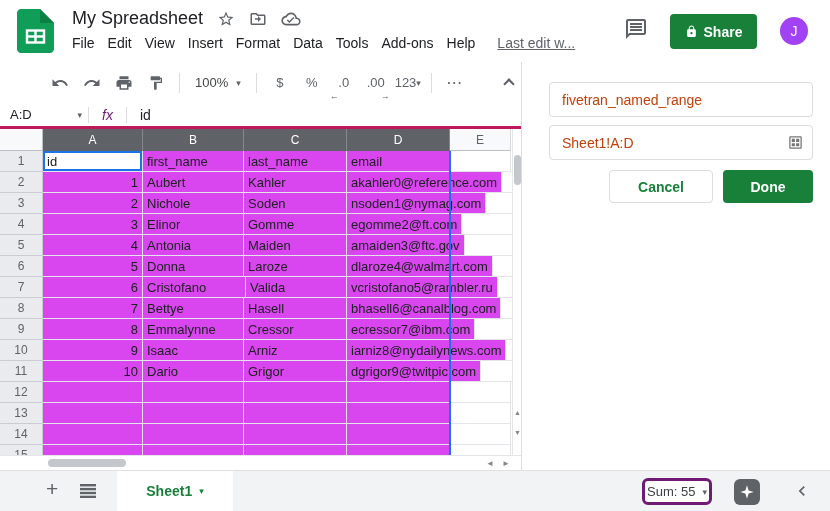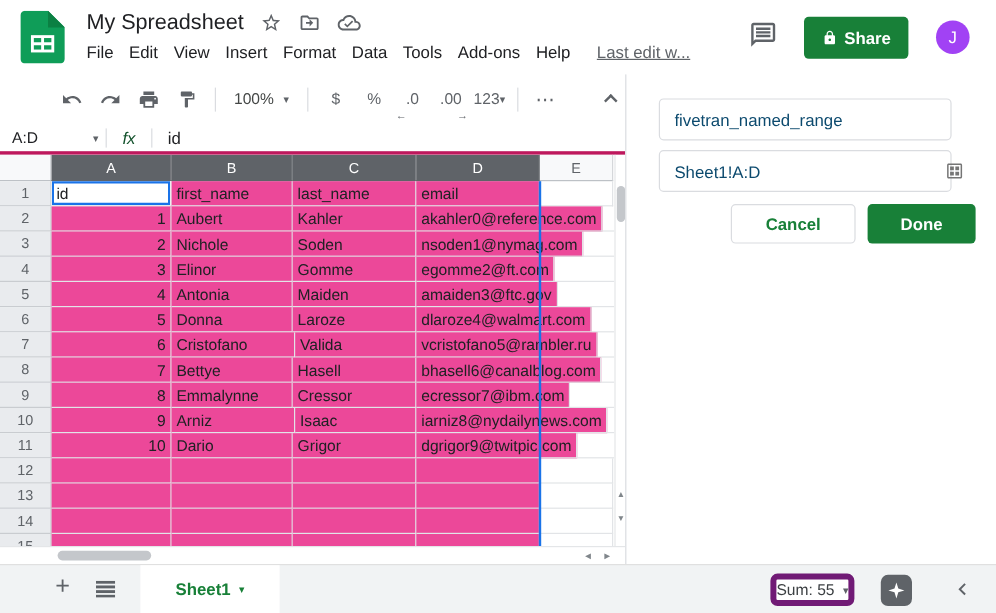--- a/index.html
+++ b/index.html
@@ -30,67 +30,67 @@
   .dec .arr { position:absolute; bottom:-4px; font-size:9px; line-height:9px; }
   .dec .arr.l { left:2px; } .dec .arr.r { right:2px; }
   .tb-collapse { position:absolute; left:505px; top:77px; width:12px; height:12px; cursor:pointer; }
   .chev-up { display:block; width:8px; height:8px; border-left:2px solid #5f6368; border-top:2px solid #5f6368; transform:rotate(45deg); margin-top:3px; }
 
   
   .formula-bar { position:absolute; left:0; top:103px; width:521px; height:26px; background:#fff; border-bottom:3px solid #be185d; display:flex; align-items:center; }
   .name-box { width:88px; padding-left:10px; font-size:13px; color:#202124; display:flex; align-items:center; justify-content:space-between; cursor:pointer; }
   .name-box .dd-arrow { margin-right:6px; }
   .fb-sep { width:1px; height:16px; background:#dadce0; }
-  .fx { font-style:italic; color:#14532d; font-size:14px; margin:0 13px; }
+  .fx { font-style:italic; color:#701a75; font-size:14px; margin:0 13px; }
   .fb-content { margin-left:13px; font-size:14px; color:#202124; flex:1; cursor:text; }
 
   
   .grid { position:absolute; left:0; top:129px; width:512px; height:326px; overflow:hidden; background:#fff; }
   .g-row { display:flex; height:21px; }
   .g-row.g-head { height:22px; }
   .g-corner { width:43px; flex:0 0 43px; background:#f8f9fa; border-right:1px solid #bdc1c6; border-bottom:1px solid #bdc1c6; cursor:pointer; }
   .g-colhead { background:#5f6368; color:#fff; font-size:12px; display:flex; align-items:center; justify-content:center; border-right:1px solid #85888c; border-bottom:1px solid #5f6368; cursor:pointer; }
   .g-colhead.plain { background:#f8f9fa; color:#5f6368; border-right:1px solid #d5d7da; border-bottom:1px solid #bdc1c6; }
   .g-rowhead { width:43px; flex:0 0 43px; background:#e9ebee; color:#5f6368; font-size:12px; display:flex; align-items:center; justify-content:center; border-right:1px solid #c9ccd0; border-bottom:1px solid #c9ccd0; cursor:pointer; }
   .g-cell { border-right:1px solid #e2e4e7; border-bottom:1px solid #e2e4e7; font-size:13px; color:#202124; display:flex; align-items:center; padding:0 4px; overflow:visible; cursor:cell; }
-  .g-cell.sel { background:#ec4899; }
+  .g-cell.sel { background:#d946ef; }
   .g-cell.num { justify-content:flex-end; }
   .g-cell.active { background:#fff; box-shadow:inset 0 0 0 2px #1a73e8; }
   .g-cell .g-text { white-space:nowrap; position:relative; z-index:2; }
   .sel-edge { position:absolute; left:449px; top:22px; width:2px; height:304px; background:#1a73e8; z-index:3; }
 
   
   .vscroll { position:absolute; left:512px; top:129px; width:9px; height:326px; background:#fff; border-left:1px solid #e4e6e8; }
   .vthumb { position:absolute; left:1px; top:26px; width:7px; height:30px; background:#c4c7cb; border-radius:4px; cursor:pointer; }
   .vs-arrow { position:absolute; left:0; width:9px; text-align:center; font-size:7px; color:#80868b; cursor:pointer; }
   .hscroll { position:absolute; left:0; top:455px; width:521px; height:15px; background:#fff; border-top:1px solid #e4e6e8; }
   .hthumb { position:absolute; left:48px; top:3px; width:78px; height:8px; background:#c4c7cb; border-radius:4px; cursor:pointer; }
   .hs-arrow { position:absolute; top:3px; font-size:8px; color:#80868b; cursor:pointer; }
 
   
   .panel { position:absolute; left:521px; top:62px; width:309px; height:408px; background:#fff; border-left:1px solid #dadce0; }
   .panel-head { height:60px; display:flex; align-items:center; padding:0 20px 0 25px; border-bottom:1px solid #e6e8ea; }
   .panel-title { margin-left:15px; font-size:15px; color:#202124; flex:1; }
   .panel-close { cursor:pointer; display:flex; }
   .panel-body { padding:20px 18px 0 27px; }
-  .p-input { display:block; width:244px; height:35px; border:1px solid #dadce0; border-radius:4px; font-size:14px; color:#0c4a6e; padding:0 12px; margin-bottom:8px; font-family:"Liberation Sans",sans-serif; outline:none; background:#fff; }
+  .p-input { display:block; width:264px; height:35px; border:1px solid #dadce0; border-radius:4px; font-size:14px; color:#c2410c; padding:0 12px; margin-bottom:8px; font-family:"Liberation Sans",sans-serif; outline:none; background:#fff; }
   .range-wrap { position:relative; width:264px; }
   .range-grid-icon { position:absolute; right:10px; top:10px; cursor:pointer; display:flex; }
   .panel-btns { display:flex; justify-content:flex-end; gap:10px; margin-top:10px; width:264px; }
   .btn-cancel { width:104px; height:33px; background:#fff; border:1px solid #dadce0; border-radius:4px; color:#188038; font-size:14px; font-weight:600; cursor:pointer; font-family:"Liberation Sans",sans-serif; }
   .btn-done { width:90px; height:33px; background:#188038; border:none; border-radius:4px; color:#fff; font-size:14px; font-weight:600; cursor:pointer; font-family:"Liberation Sans",sans-serif; }
 
   
   .bottombar { position:absolute; left:0; top:470px; width:830px; height:41px; background:#f1f3f4; border-top:1px solid #e0e0e0; }
   .bb-add { position:absolute; left:46px; top:6px; font-size:21px; color:#5f6368; cursor:pointer; font-weight:400; }
   .bb-all { position:absolute; left:80px; top:13px; cursor:pointer; }
   .sheet-tab { position:absolute; left:117px; top:0; width:116px; height:40px; background:#fff; display:flex; align-items:center; justify-content:center; gap:7px; cursor:pointer; }
   .sheet-tab-label { color:#188038; font-size:14px; font-weight:700; }
   .sheet-tab .dd-arrow { color:#188038; }
-  .sum-pill { position:absolute; left:642px; top:7px; width:70px; height:27px; background:#fff; border:5px solid #701a75; border-radius:6px; display:flex; align-items:center; justify-content:center; gap:7px; font-size:13px; color:#3c4043; cursor:pointer; }
+  .sum-pill { position:absolute; left:642px; top:7px; width:70px; height:27px; background:#fff; border:3px solid #701a75; border-radius:6px; display:flex; align-items:center; justify-content:center; gap:7px; font-size:13px; color:#3c4043; cursor:pointer; }
   .explore-btn { position:absolute; left:734px; top:8px; width:26px; height:26px; background:#5f6368; border-radius:6px; display:flex; align-items:center; justify-content:center; cursor:pointer; }
   .explore-btn::after { content:""; position:absolute; bottom:-4px; left:9px; border:4px solid transparent; border-top-color:#5f6368; }
   .bb-collapse { position:absolute; left:792px; top:10px; cursor:pointer; display:flex; }
 </style>
 </head>
 <body>
 
 <div class="app">
 
   <header class="topbar">
@@ -366,25 +366,25 @@
         <div class="g-cell sel" style="flex: 0 0 103px;">
           <span class="g-text">ecressor7@ibm.com</span>
         </div>
         <div class="g-cell" style="flex: 0 0 61px;"></div>
       </div>
       <div class="g-row">
         <div class="g-rowhead">10</div>
         <div class="g-cell sel num" style="flex: 0 0 100px;">
           <span class="g-text">9</span>
         </div>
+        <div class="g-cell sel" style="flex: 0 0 101px;">
+          <span class="g-text">Isaac</span>
+        </div>
         <div class="g-cell sel" style="flex: 0 0 103px;">
           <span class="g-text">Arniz</span>
-        </div>
-        <div class="g-cell sel" style="flex: 0 0 101px;">
-          <span class="g-text">Isaac</span>
         </div>
         <div class="g-cell sel" style="flex: 0 0 103px;">
           <span class="g-text">iarniz8@nydailynews.com</span>
         </div>
         <div class="g-cell" style="flex: 0 0 61px;"></div>
       </div>
       <div class="g-row">
         <div class="g-rowhead">11</div>
         <div class="g-cell sel num" style="flex: 0 0 100px;">
           <span class="g-text">10</span>

